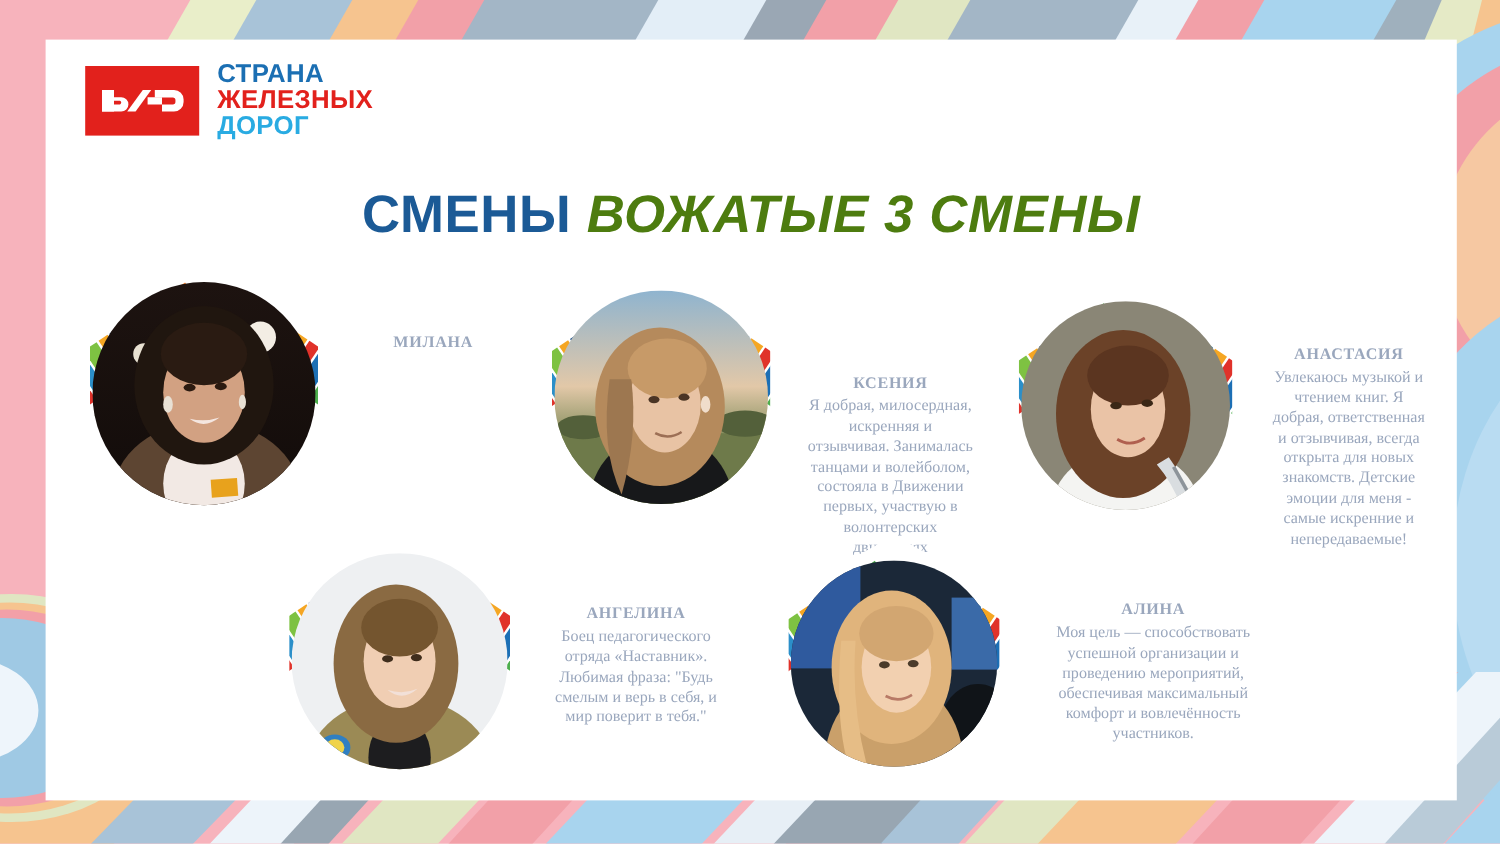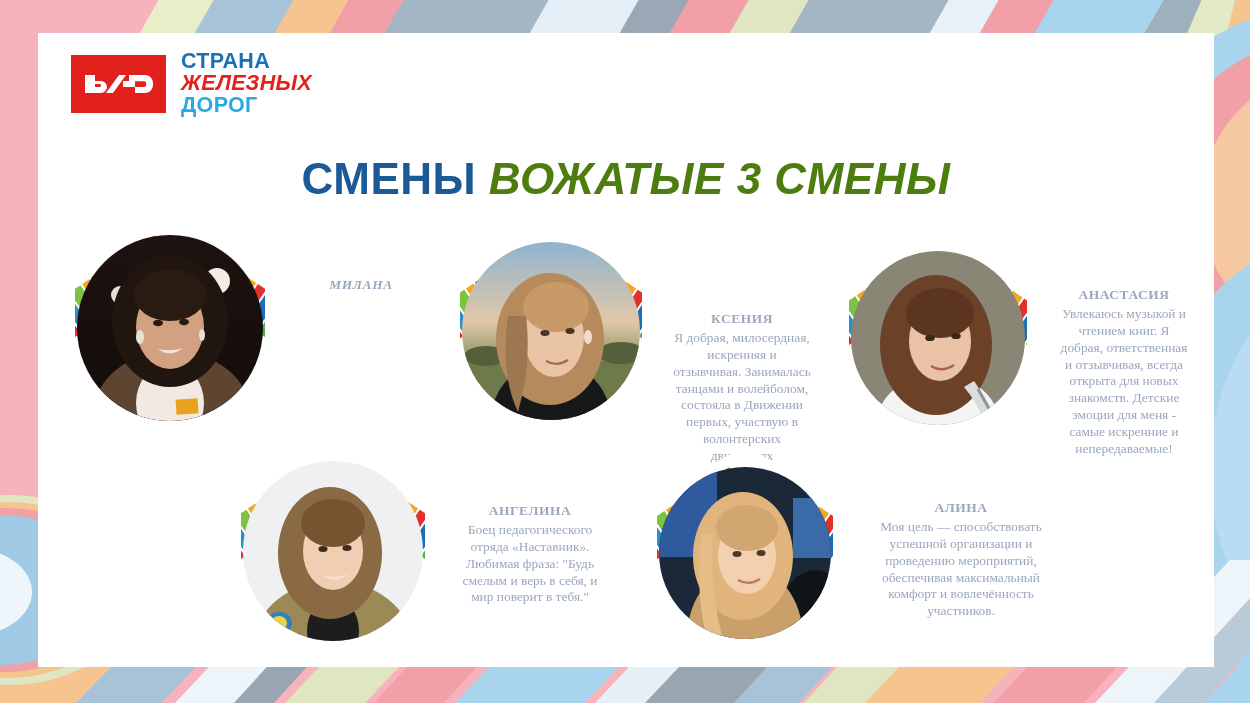--- a/index.html
+++ b/index.html
@@ -34,21 +34,21 @@
     display:flex;align-items:center;justify-content:center;
     flex:0 0 auto;
   }
   .logo-mark svg{display:block;}
   .logo-words{
     display:flex;flex-direction:column;
     line-height:1.02;
     font-weight:bold;font-size:21.5px;letter-spacing:0.3px;
   }
   .lw1{color:#1b6fb3;}
-  .lw2{color:#e2211c;font-style:italic;}
+  .lw2{color:#e2211c;}
   .lw3{color:#29abe2;}
 
   .tagline{
     position:absolute;right:22px;top:22px;
     text-align:right;
     color:#e2211c;
     font-size:19.5px;font-weight:bold;line-height:1.32;
     white-space:pre-line;
   }
 
@@ -174,21 +174,21 @@
       <span class="lw2">ЖЕЛЕЗНЫХ</span>
       <span class="lw3">ДОРОГ</span>
     </div>
   </div>
 
 
   <div class="main-title">
     <span class="mt-blue">СМЕНЫ</span><span> </span><span class="mt-red">ВОЖАТЫЕ 3 СМЕНЫ</span>
   </div>
 
-  <div class="person" style="left:22px;top:170px;width:390px;height:240px;font-style:italic;">
+  <div class="person" style="left:22px;top:170px;width:390px;height:240px;">
     <div class="hexwrap" style="left:0;">
       <svg width="220" height="240" viewBox="0 0 220 240">
         <defs>
           <clipPath id="hexclip1">
               <polygon points="110,8 205,62 205,178 110,232 15,178 15,62"></polygon>
             </clipPath>
           <clipPath id="photoclip1">
               <circle cx="110" cy="125" r="93"></circle>
             </clipPath>
           <linearGradient id="p1sky" x1="0" y1="0" x2="0" y2="1">

